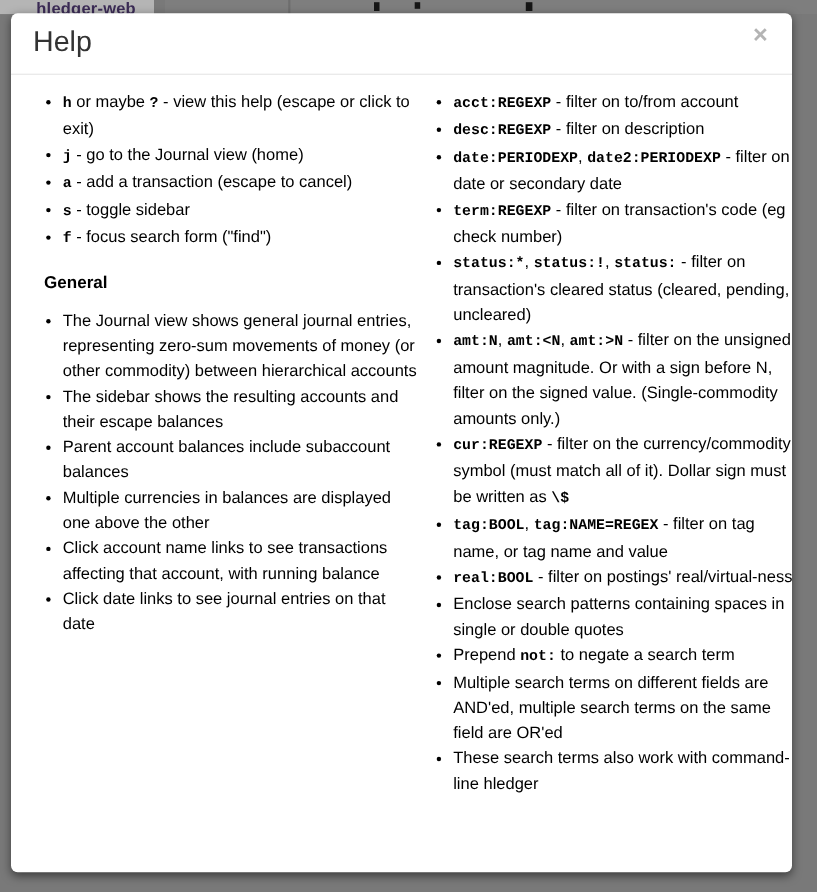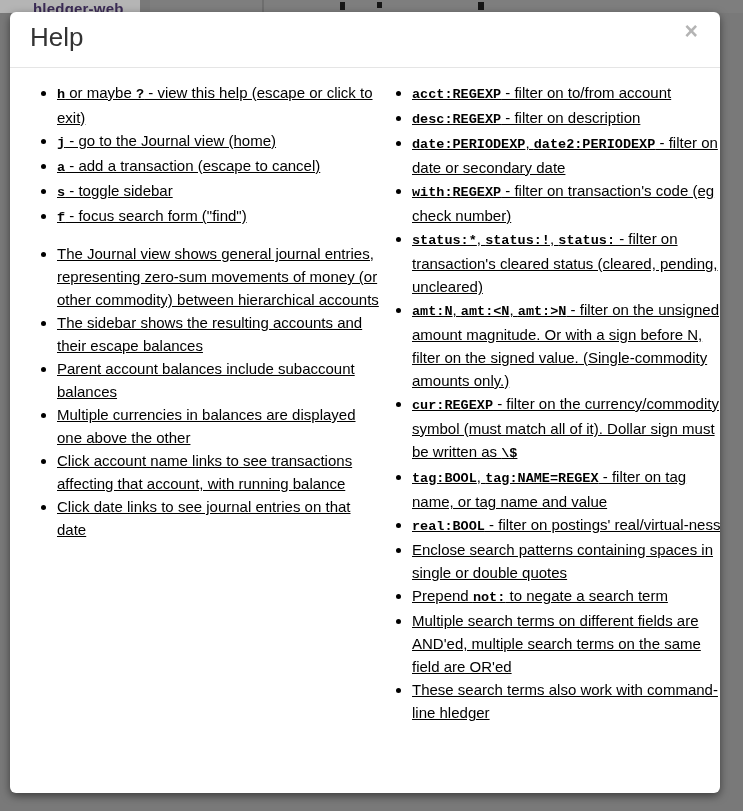--- a/index.html
+++ b/index.html
@@ -66,21 +66,21 @@
   .col { position: absolute; top: 0; }
   .col-left  { left: 30px;  width: 342px; }
   .col-right { left: 385px; width: 332px; }
 
   .section-heading {
     margin: 20px 0 10px; font-size: 15.5px; font-weight: 700;
     color: #000; line-height: 18px;
   }
   ul.help-list {
     margin: 13px 0 2px; padding-left: 17px;
-    font-size: 15px; line-height: 23px; color: #000; text-decoration: underline;
+    font-size: 15px; line-height: 23px; color: #000;
   }
   ul.help-list li { margin: 0; padding-left: 0; }
   code {
     font-family: "Liberation Mono", "DejaVu Sans Mono", monospace;
     font-weight: 700; font-size: 13.5px; color: #000;
   }
 </style>
 </head>
 <body>
 
@@ -106,35 +106,36 @@
     </div>
     <div class="modal-body">
       <div class="col col-left">
           <ul class="help-list">
             <li><code>h</code> or maybe <code>?</code> - view this help (escape or click to exit)</li>
             <li><code>j</code> - go to the Journal view (home)</li>
             <li><code>a</code> - add a transaction (escape to cancel)</li>
             <li><code>s</code> - toggle sidebar</li>
             <li><code>f</code> - focus search form ("find")</li>
           </ul>
+          <h2 class="section-heading">General</h2>
           <ul class="help-list">
             <li>The Journal view shows general journal entries, representing zero-sum movements of money (or other commodity) between hierarchical accounts</li>
             <li>The sidebar shows the resulting accounts and their escape balances</li>
             <li>Parent account balances include subaccount balances</li>
             <li>Multiple currencies in balances are displayed one above the other</li>
             <li>Click account name links to see transactions affecting that account, with running balance</li>
             <li>Click date links to see journal entries on that date</li>
           </ul>
         </div>
       <div class="col col-right">
           <ul class="help-list">
             <li><code>acct:REGEXP</code> - filter on to/from account</li>
             <li><code>desc:REGEXP</code> - filter on description</li>
             <li><code>date:PERIODEXP</code>, <code>date2:PERIODEXP</code> - filter on date or secondary date</li>
-            <li><code>with:REGEXP</code> - filter on transaction's code (eg check number)</li>
+            <li><code>term:REGEXP</code> - filter on transaction's code (eg check number)</li>
             <li><code>status:*</code>, <code>status:!</code>, <code>status:</code> - filter on transaction's cleared status (cleared, pending, uncleared)</li>
             <li><code>amt:N</code>, <code>amt:&lt;N</code>, <code>amt:&gt;N</code> - filter on the unsigned amount magnitude. Or with a sign before N, filter on the signed value. (Single-commodity amounts only.)</li>
             <li><code>cur:REGEXP</code> - filter on the currency/commodity symbol (must match all of it). Dollar sign must be written as <code>\$</code></li>
             <li><code>tag:BOOL</code>, <code>tag:NAME=REGEX</code> - filter on tag name, or tag name and value</li>
             <li><code>real:BOOL</code> - filter on postings' real/virtual-ness</li>
             <li>Enclose search patterns containing spaces in single or double quotes</li>
             <li>Prepend <code>not:</code> to negate a search term</li>
             <li>Multiple search terms on different fields are AND'ed, multiple search terms on the same field are OR'ed</li>
             <li>These search terms also work with command-line hledger</li>
           </ul>

